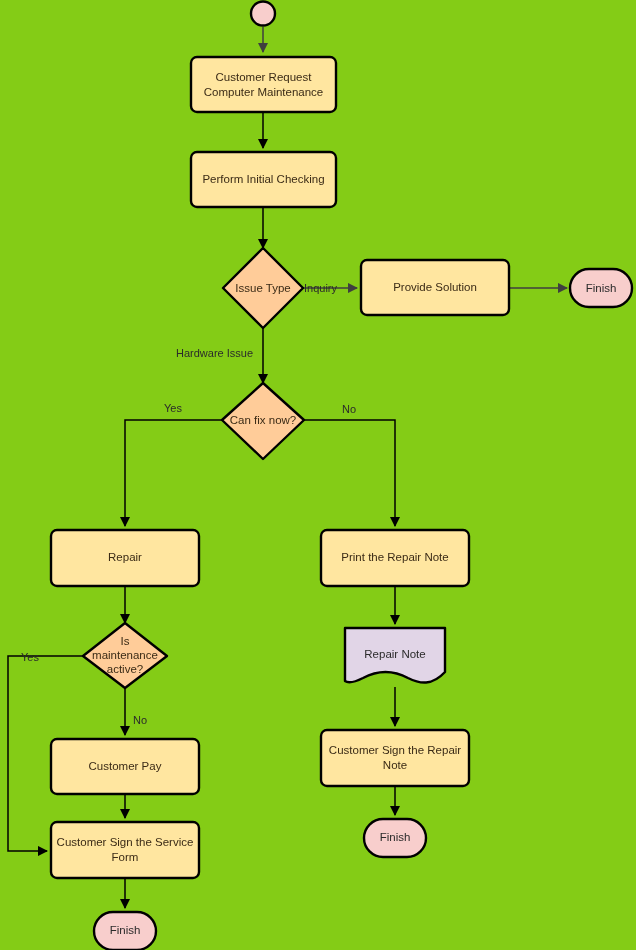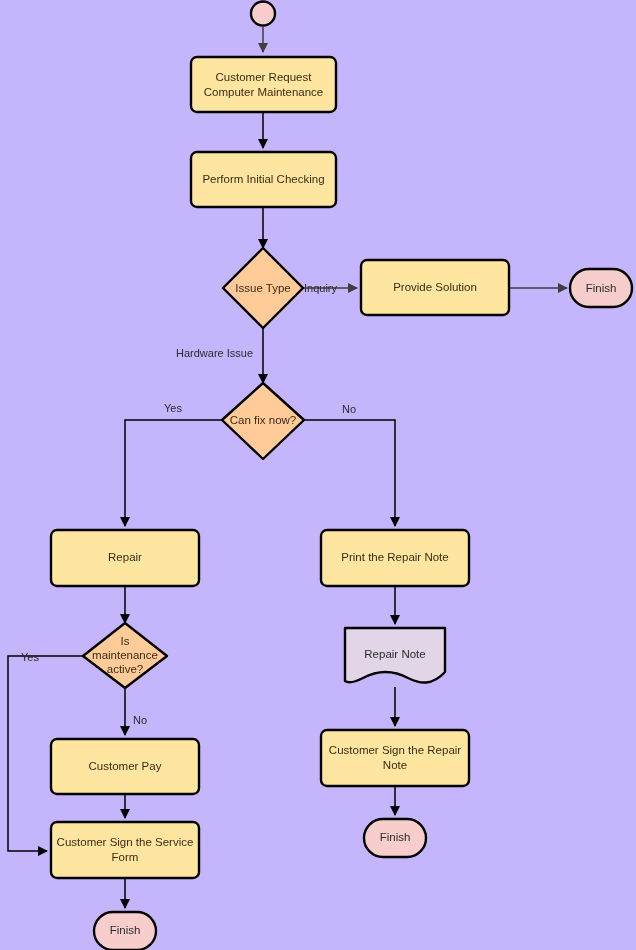--- a/index.html
+++ b/index.html
@@ -7,21 +7,21 @@
     padding: 0;
     background: #ffffff;
   }
   body {
     font-family: "Liberation Sans", sans-serif;
   }
   #canvas {
     position: relative;
     width: 636px;
     height: 950px;
-    background: #c4b5fd;
+    background: #84cc16;
     overflow: hidden;
   }
   svg#flow {
     position: absolute;
     top: 0;
     left: 0;
     width: 636px;
     height: 950px;
   }
   .node-text {

